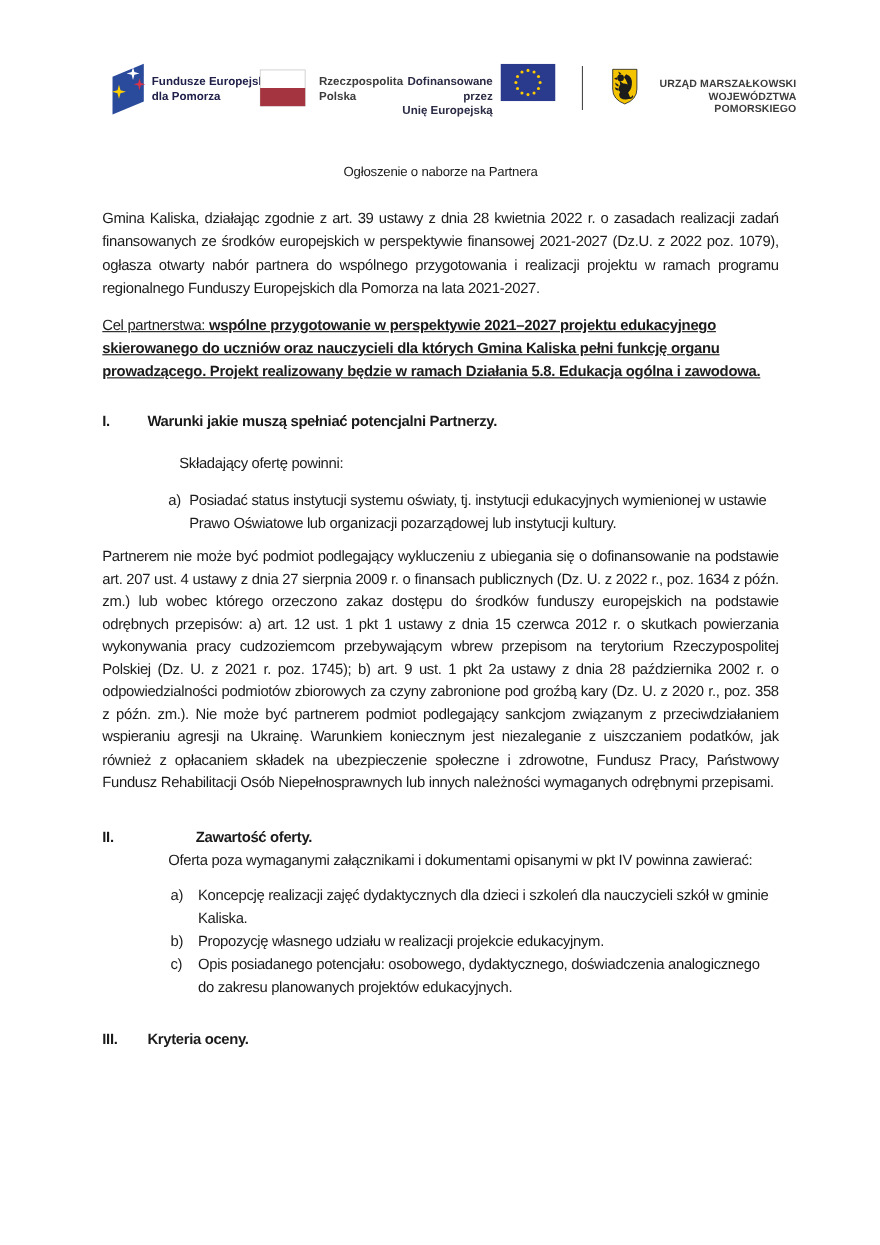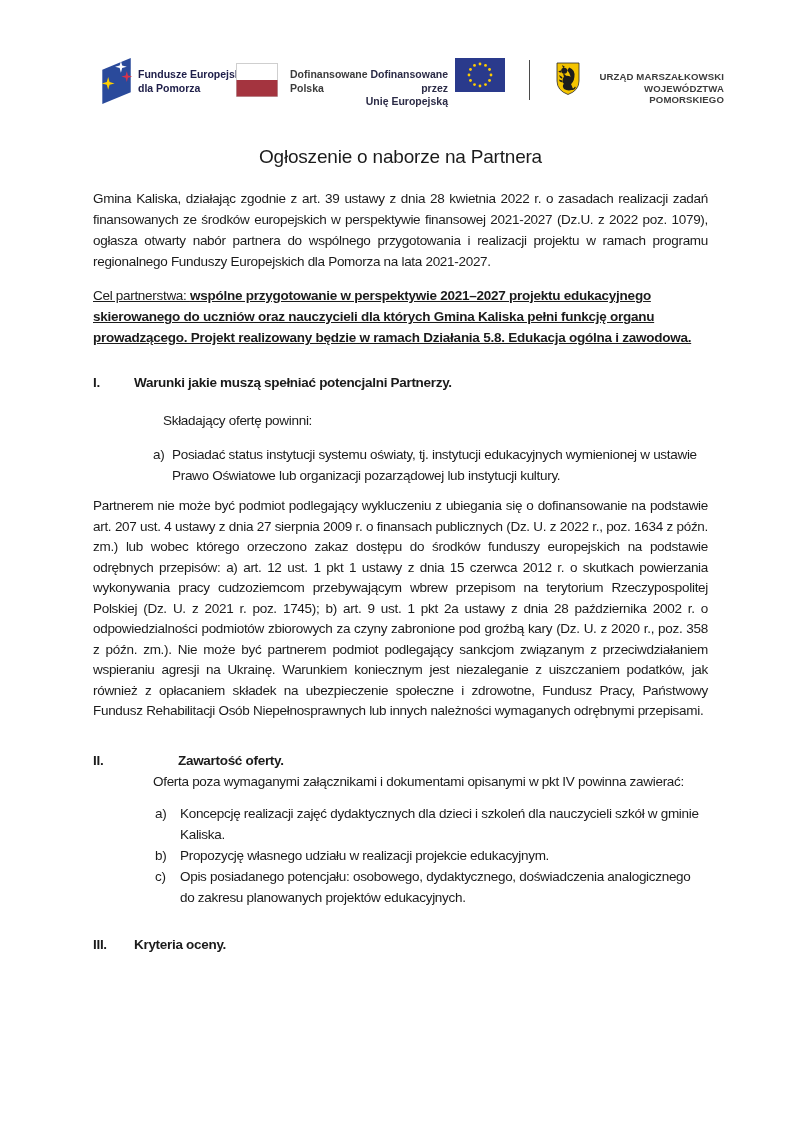--- a/index.html
+++ b/index.html
@@ -17,21 +17,21 @@
   .eu-text   { position:absolute; left:253px; top:10px; width:95px; text-align:right; font-size:10.5px; font-weight:bold; color:#2b2b46; line-height:13.5px; }
   .eu-flag   { position:absolute; left:355px; top:0; }
   .hdr-divider { position:absolute; left:429px; top:2px; width:1px; height:40px; background:#4a4a4a; }
   .shield    { position:absolute; left:456px; top:4px; }
   .marshal-text { position:absolute; left:488px; top:13px; width:136px; text-align:right;
     font-size:9.6px; font-weight:bold; color:#3d3d3d; line-height:11.5px; letter-spacing:0.1px; }
 
   
   .docbody { position:absolute; left:93px; top:146px; width:615px;
     font-size:13.5px; letter-spacing:-0.3px; line-height:21px; }
-  .doc-title { margin:0; text-align:center; font-size:19px; font-weight:normal; letter-spacing:-0.2px; color:#1b1b1b; }
+  .doc-title { margin:0; text-align:center; font-size:12px; font-weight:normal; letter-spacing:-0.2px; color:#1b1b1b; }
   .intro { margin:21px 0 0 0; text-align:justify; }
   .goal  { margin:13px 0 0 0;text-decoration:underline; }
   .goal b { letter-spacing:-0.25px; }
 
   .section-heading { display:flex; font-weight:bold; margin:24px 0 0 0; }
   .section-heading .numeral { width:41px; flex-shrink:0; }
   .sh-2 { margin-top:28px;gap:44px; }
   .sh-3 { margin-top:26px; }
 
   .lead { margin:17px 0 0 70px; }
@@ -63,21 +63,21 @@
     <div class="fe-text">
       <div>Fundusze Europejskie</div>
       <div>dla Pomorza</div>
     </div>
 
     <svg class="pl-flag" width="42" height="34" viewBox="0 0 42 34" xmlns="http://www.w3.org/2000/svg">
       <rect x="0.5" y="0.5" width="41" height="33" stroke="#cfcfcf" stroke-width="1" fill="#ffffff"></rect>
       <rect x="0.5" y="17" width="41" height="16.5" fill="#a4343f"></rect>
     </svg>
     <div class="pl-text">
-      <div>Dofinansowane</div>
+      <div>Rzeczpospolita</div>
       <div>Polska</div>
     </div>
 
     <div class="eu-text">
       <div>Dofinansowane przez</div>
       <div>Unię Europejską</div>
     </div>
     <svg class="eu-flag" width="50" height="34" viewBox="0 0 50 34" xmlns="http://www.w3.org/2000/svg">
       <rect x="0" y="0" width="50" height="34" fill="#2a3a8c"></rect>
       <g fill="#ffcc00">

